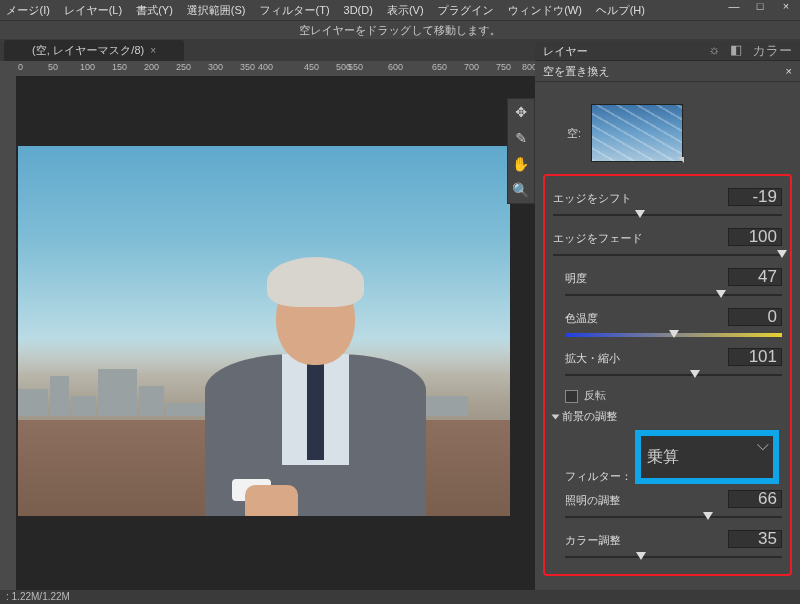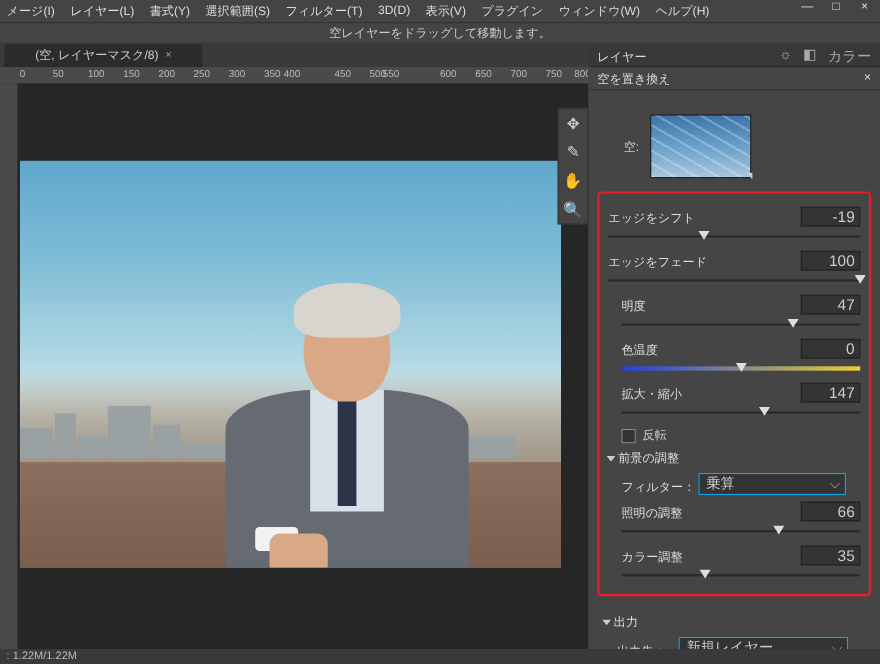--- a/index.html
+++ b/index.html
@@ -37,30 +37,30 @@
 .dlg{background:#454545;border-top:1px solid #2a2a2a;flex:1;display:flex;flex-direction:column}
 .dlg-title{height:20px;display:flex;align-items:center;justify-content:space-between;padding:0 8px;background:#454545;color:#ddd;border-bottom:1px solid #333}
 .dlg-body{flex:1;padding:4px 8px 6px 8px;overflow:hidden;position:relative}
 .thumbrow{display:flex;align-items:center;gap:10px;padding:18px 4px 8px 24px}
 .thumb{width:90px;height:56px;background:linear-gradient(180deg,#3d74a8 0%,#6aa0ca 50%,#a7c6dc 100%);border:1px solid #222;position:relative}
 .thumb::after{content:"";position:absolute;inset:0;background:repeating-linear-gradient(30deg,rgba(255,255,255,.25) 0 2px,transparent 2px 10px)}
 .thumb-dd{position:absolute;right:-2px;bottom:-2px;width:0;height:0;border-left:6px solid transparent;border-top:6px solid #ccc}
 .redbox{border:2.5px solid #ed1c24;border-radius:4px;padding:6px 8px 8px;margin-top:4px}
 .row{display:flex;align-items:flex-end;margin:6px 0 2px}
 .lbl{flex:1;color:#ddd}
-.val{width:44px;height:16px;background:#333;border:1px solid #222;color:#ccc;text-align:right;padding:0 4px;font-size:14px;line-height:16px}
+.val{width:44px;height:16px;background:#333;border:1px solid #222;color:#ccc;text-align:right;padding:0 4px;font-size:17px;line-height:16px}
 .slider{height:14px;position:relative;margin:0 0 2px}
 .track{position:absolute;left:0;right:0;top:6px;height:2px;background:#2a2a2a}
 .track.grad{height:4px;top:5px;background:linear-gradient(90deg,#2040e0,#888 50%,#e8d030)}
 .thumb-s{position:absolute;top:2px;width:0;height:0;border-left:5px solid transparent;border-right:5px solid transparent;border-top:8px solid #ddd;transform:translateX(-5px)}
 .section{color:#ddd;margin:6px 0 2px;display:flex;align-items:center;gap:4px}
 .section::before{content:"";display:inline-block;width:0;height:0;border-top:4px solid transparent;border-bottom:4px solid transparent;border-left:5px solid #ccc;transform:rotate(90deg)}
 .sub{padding-left:12px}
 .chk{width:11px;height:11px;border:1px solid #888;background:#333;display:inline-block;vertical-align:middle;margin-right:6px;position:relative}
-.dd{flex:1;height:18px;background:#333;border:1px solid #0ea5e9;color:#ccc;padding:0 6px;font-size:13px;line-height:18px;position:relative;max-width:120px}
+.dd{flex:1;height:18px;background:#333;border:6px solid #0ea5e9;color:#ccc;padding:12px 6px;font-size:16px;line-height:18px;position:relative;max-width:120px}
 .dd::after{content:"⌵";position:absolute;right:4px;top:0;color:#aaa}
 .out{margin-top:6px;padding:4px 6px}
 .status{position:absolute;left:0;right:0;bottom:0;height:14px;background:#3a3a3a;color:#bbb;font-size:10px;padding-left:6px;line-height:14px}
 </style>
 </head>
 <body>
 
 <div class="menubar">
   <span>メージ(I)</span>
   <span>レイヤー(L)</span>
@@ -96,21 +96,21 @@
   <span style="left:80px">100</span>
   <span style="left:112px">150</span>
   <span style="left:144px">200</span>
   <span style="left:176px">250</span>
   <span style="left:208px">300</span>
   <span style="left:240px">350</span>
   <span style="left:258px">400</span>
   <span style="left:304px">450</span>
   <span style="left:336px">500</span>
   <span style="left:348px">550</span>
-  <span style="left:400px">600</span>
+  <span style="left:388px">600</span>
   <span style="left:432px">650</span>
   <span style="left:464px">700</span>
   <span style="left:496px">750</span>
   <span style="left:522px">800</span>
 </div>
 
 <div class="workspace">
   <div class="ruler-v"></div>
   <div class="canvas">
     <div class="photo">
@@ -206,21 +206,21 @@
               <span class="lbl">色温度</span>
               <span class="val">0</span>
             </div>
           <div class="slider">
               <div class="track grad"></div>
               <div class="thumb-s" style="left:50%"></div>
             </div>
 
           <div class="row">
               <span class="lbl">拡大・縮小</span>
-              <span class="val">147</span>
+              <span class="val">101</span>
             </div>
           <div class="slider">
               <div class="track"></div>
               <div class="thumb-s" style="left:60%"></div>
             </div>
 
           <div class="row">
               <span class="chk"></span>
               <span>反転</span>
             </div>

